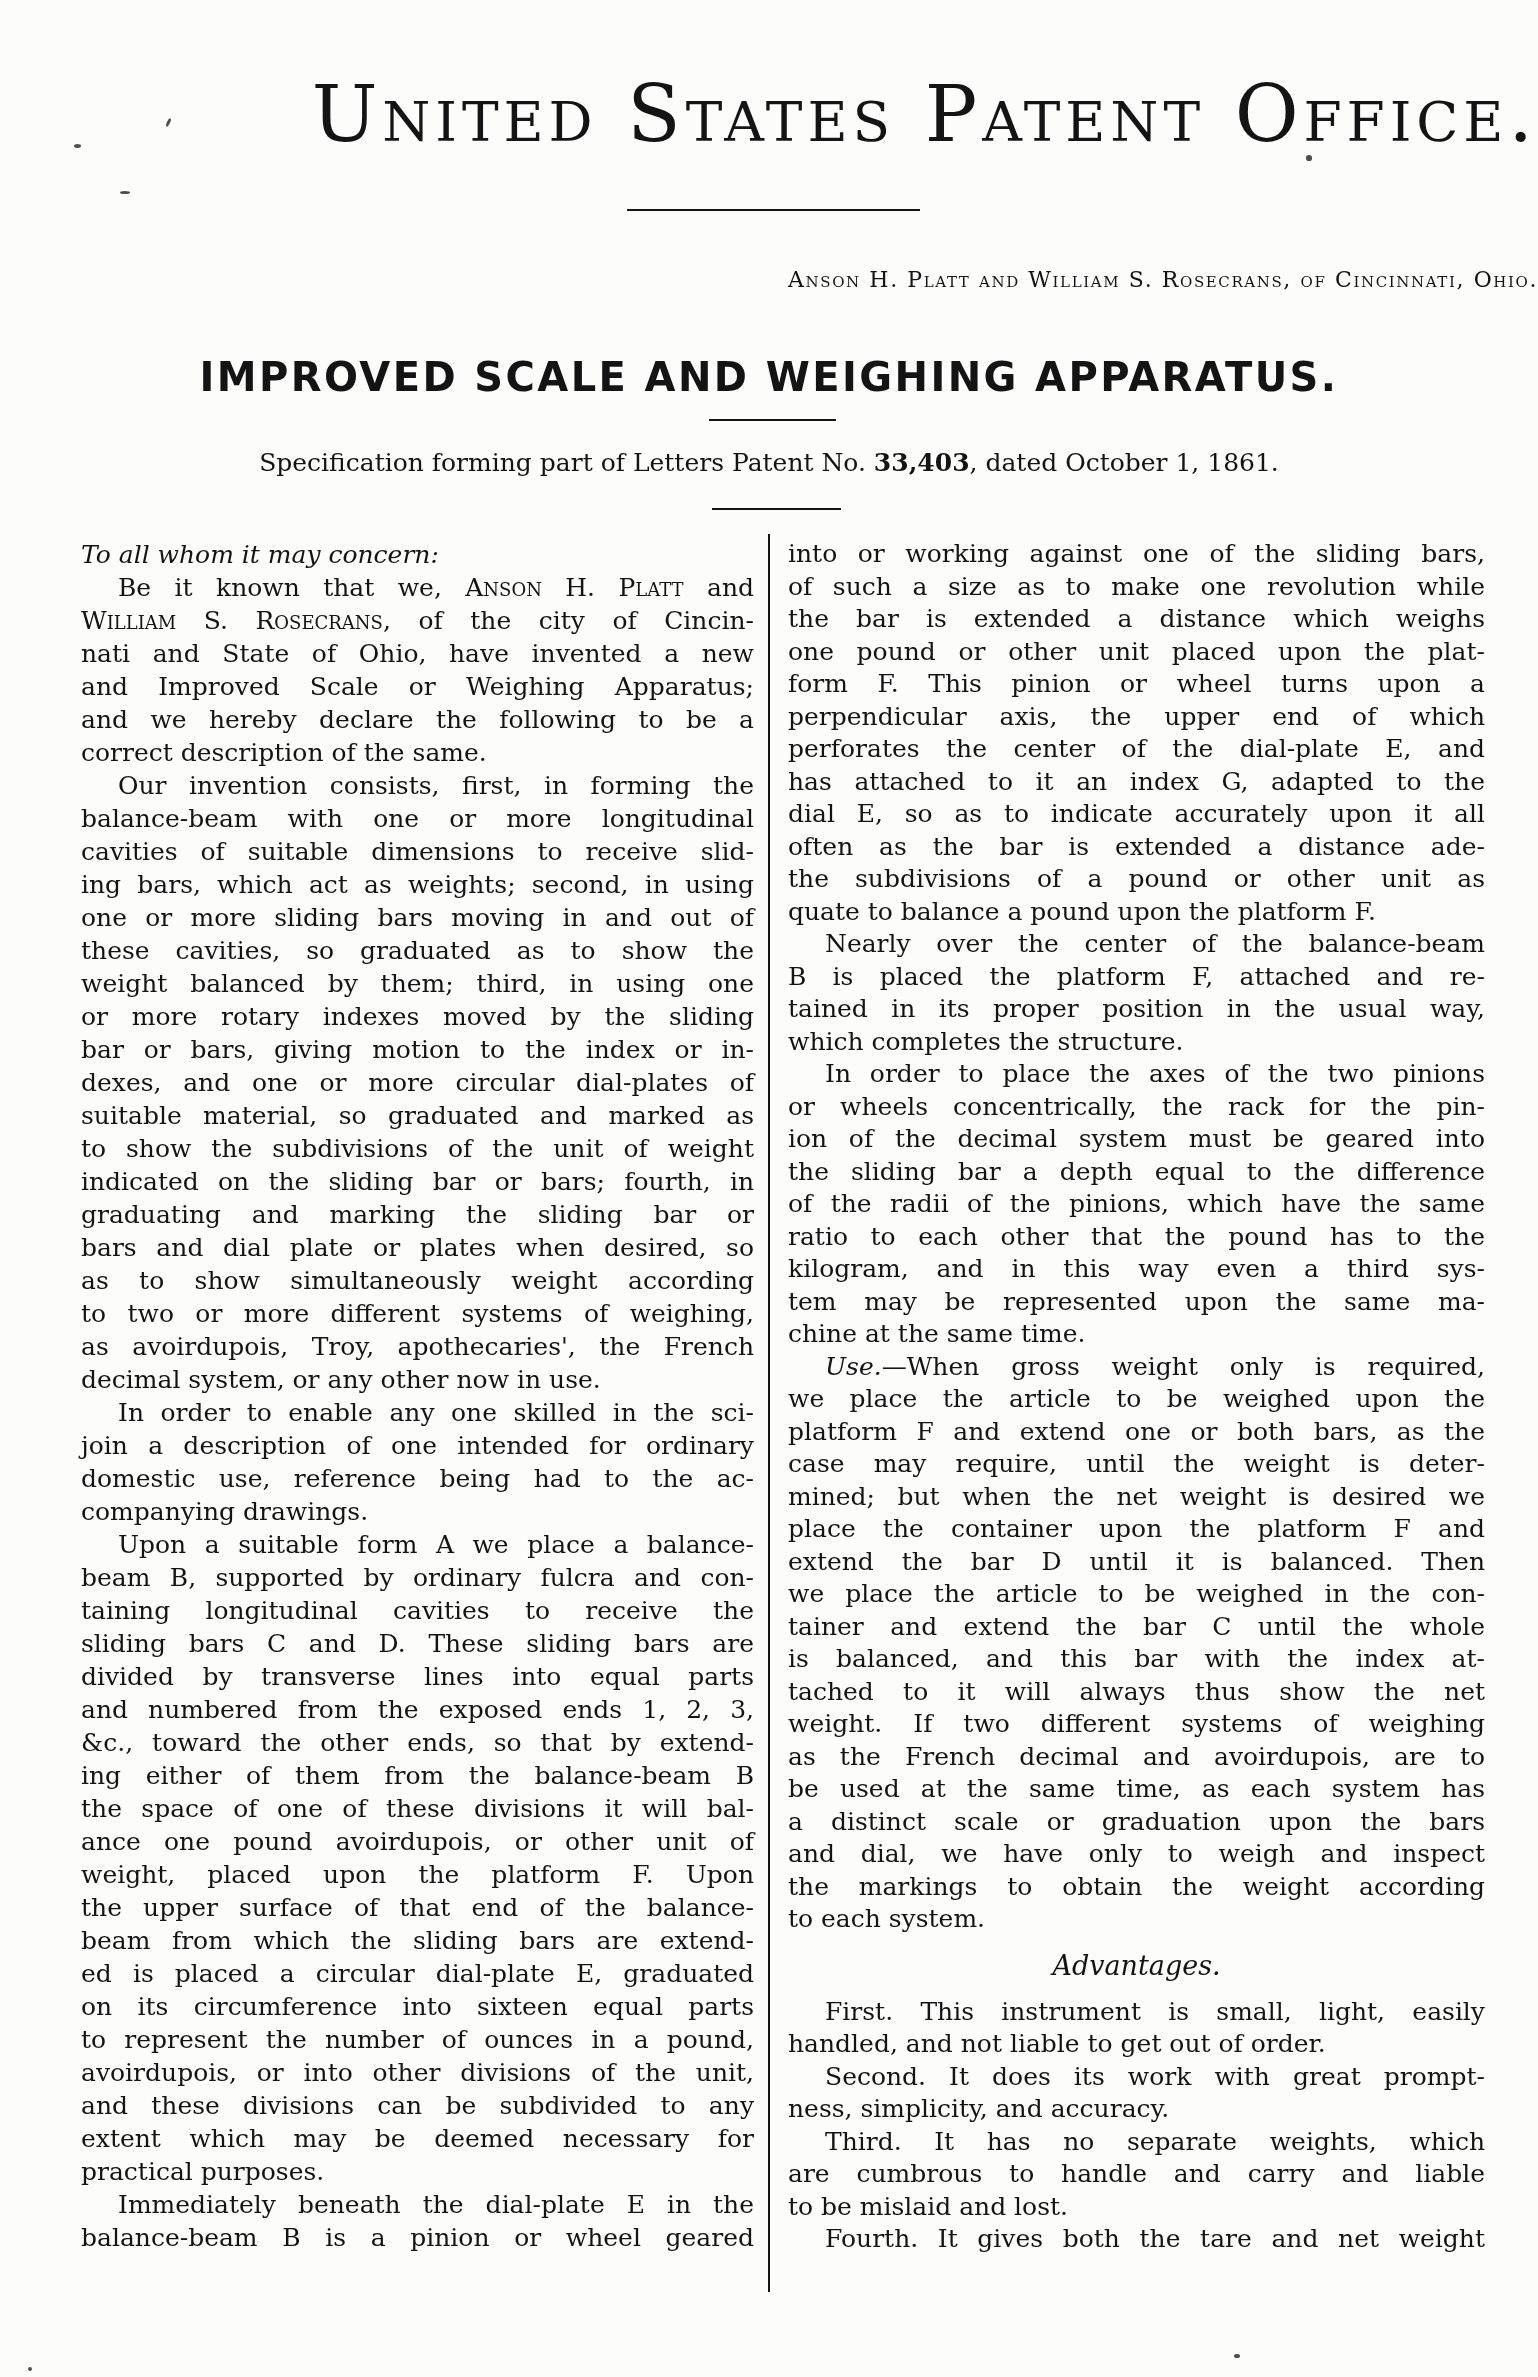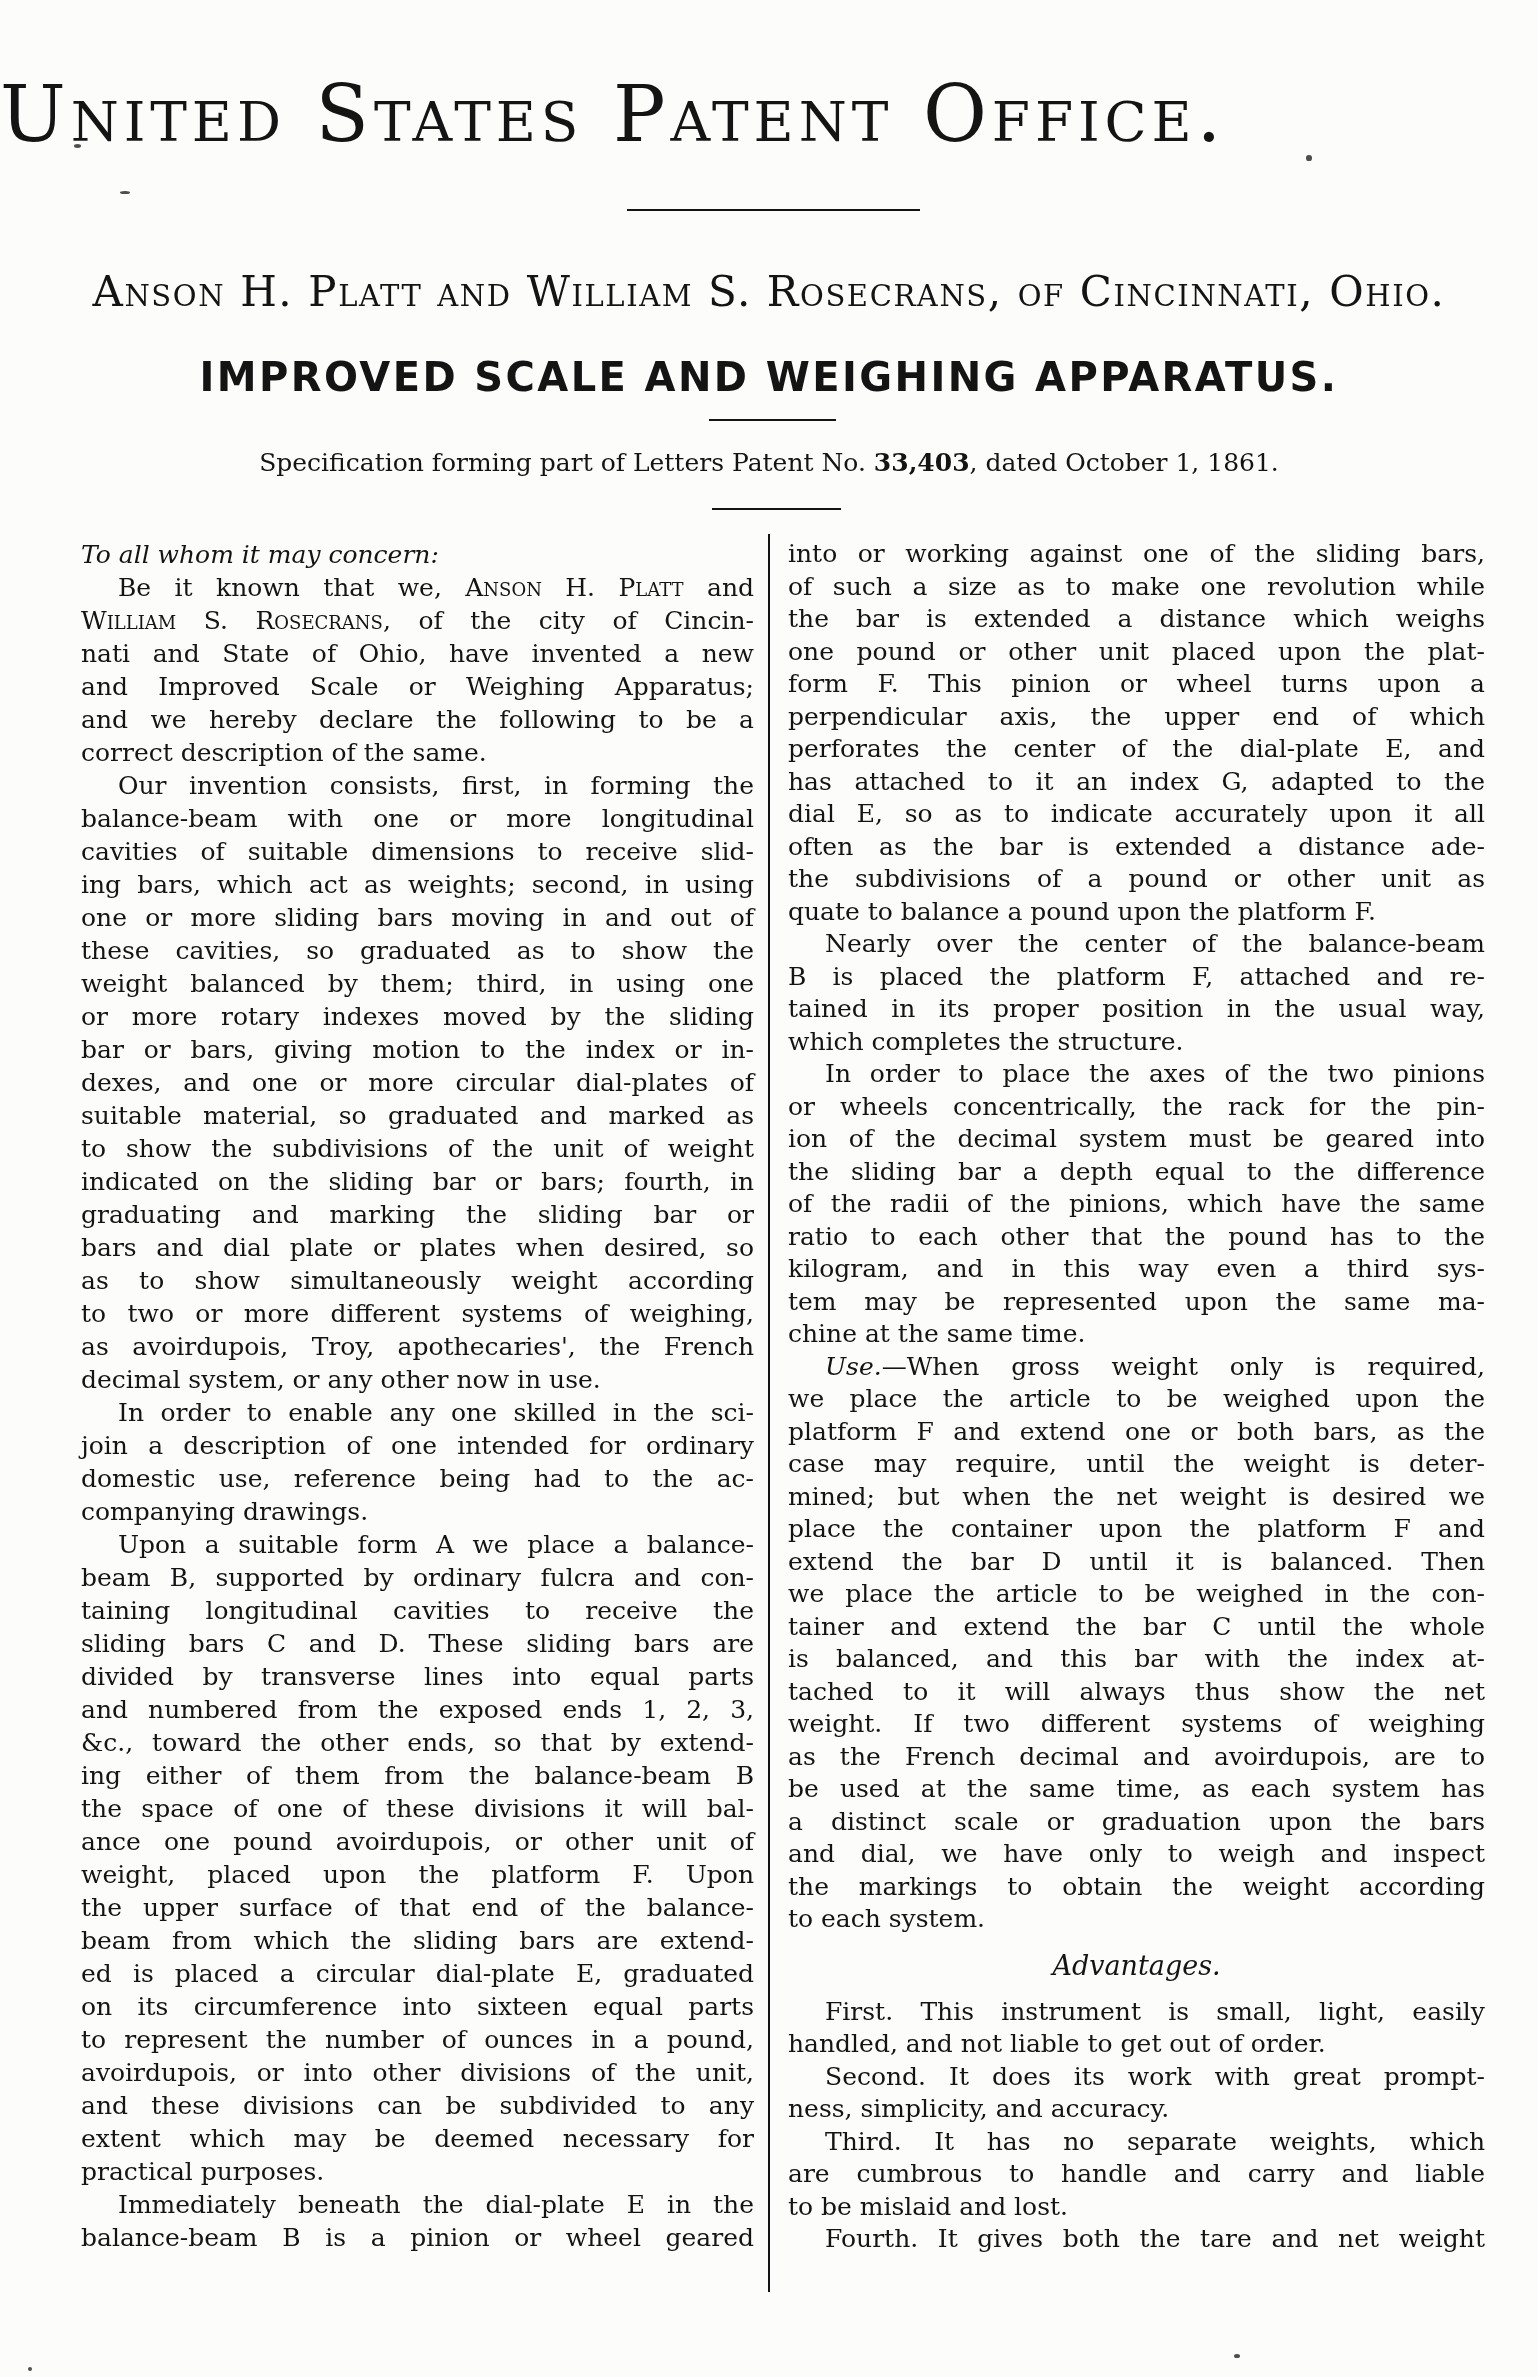--- a/index.html
+++ b/index.html
@@ -6,28 +6,28 @@
   * { margin:0; padding:0; box-sizing:border-box; }
   html,body { background:var(--paper); }
   .page {
     position:relative; width:1538px; height:2377px;
     background:var(--paper); color:var(--ink);
     font-family:"DejaVu Serif", serif; overflow:hidden;
   }
   
   .office-title {
     position:absolute; top:74px; left:0; width:100%;
-    text-align:left; font-weight:normal;
+    text-align:right; font-weight:normal;
     font-variant:small-caps; font-size:78px; letter-spacing:4.9px;
     line-height:1.05; white-space:nowrap;
   }
   .patentees {
     position:absolute; top:267px; left:0; width:100%;
-    text-align:center; font-variant:small-caps;
-    font-size:42px; letter-spacing:1.6px; white-space:nowrap;
+    text-align:right; font-variant:small-caps;
+    font-size:22px; letter-spacing:1.6px; white-space:nowrap;
   }
   .invention-title {
     position:absolute; top:354px; left:0; width:100%;
     text-align:center; font-family:"DejaVu Sans", sans-serif;
     font-weight:bold; font-size:40px; letter-spacing:2.4px; white-space:nowrap;
   }
   .spec-line {
     position:absolute; top:448px; left:0; width:100%;
     text-align:center; font-size:25px; white-space:nowrap;
   }

